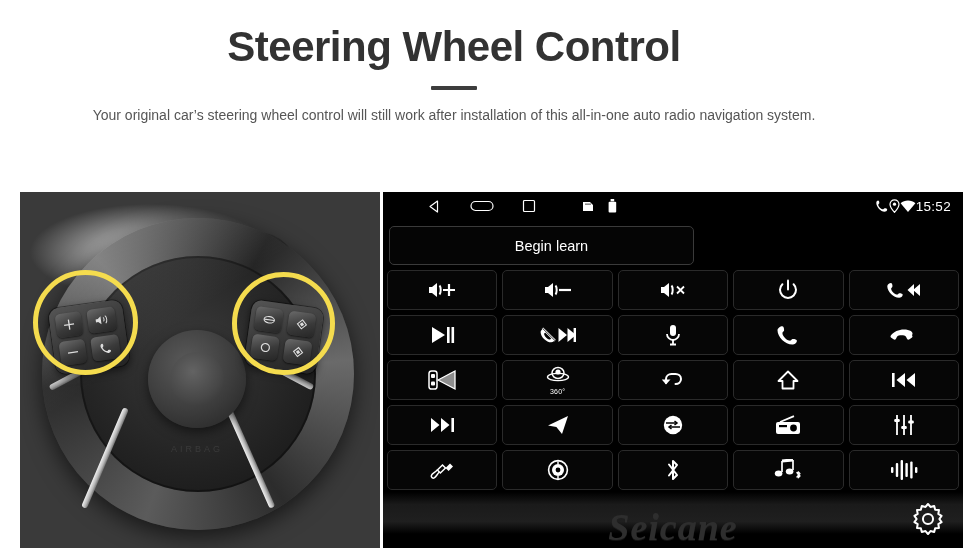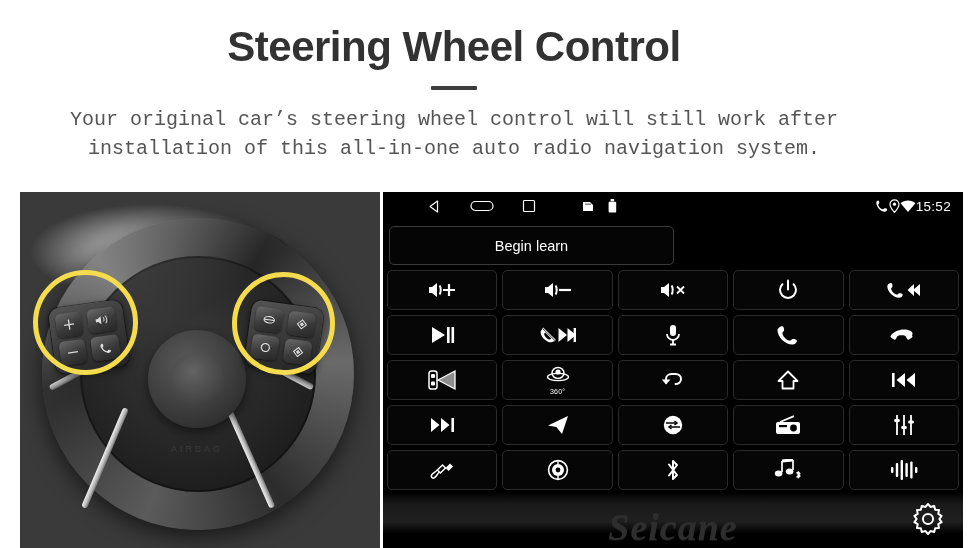--- a/index.html
+++ b/index.html
@@ -12,21 +12,21 @@
 
   
   .header{padding-top:24px;text-align:center;}
   .title{
     font-size:42px;font-weight:bold;color:#323232;letter-spacing:-0.5px;
     line-height:1.1;margin:0;
   }
   .rule{width:46px;height:4px;background:#3d3d3d;margin:16px auto 0 auto;border-radius:1px;}
   .subtitle{
     margin:16px auto 0 auto;max-width:905px;
-    font-size:20px;color:#555;line-height:1.42;font-weight:400;font-family:Liberation Mono, monospace;
+    font-size:14px;color:#555;line-height:1.42;font-weight:400;
   }
 
   
   .content{position:absolute;left:0;top:192px;width:980px;height:356px;}
 
   
   .photo{
     position:absolute;left:20px;top:0;width:360px;height:356px;
     overflow:hidden;background:#2b2b2b;
   }
@@ -143,21 +143,21 @@
   .sb-right{
     position:absolute;right:12px;top:0;height:28px;
     display:flex;align-items:center;
   }
   .sb-time{font-size:13.5px;color:#fff;letter-spacing:.3px;}
   .sb-icn{display:block;}
 
   .learn-btn{
     margin:6px 0 0 6px;width:283px;height:37px;
     border:1px solid #3a3a3a;border-radius:5px;background:#050505;
-    color:#fff;font-size:14.5px;display:flex;align-items:center;justify-content:center;
+    color:#fff;font-size:14.5px;display:flex;align-items:center;justify-content:center;padding-left:20px;
   }
   .grid{
     margin-top:5px;padding:0 4px 0 4px;
     display:grid;grid-template-columns:repeat(5,1fr);
     grid-auto-rows:40px;gap:5px 5px;
   }
   .cell{
     border:1px solid #2a2a2a;border-radius:5px;background:#060606;
     display:flex;align-items:center;justify-content:center;color:#fff;
   }

